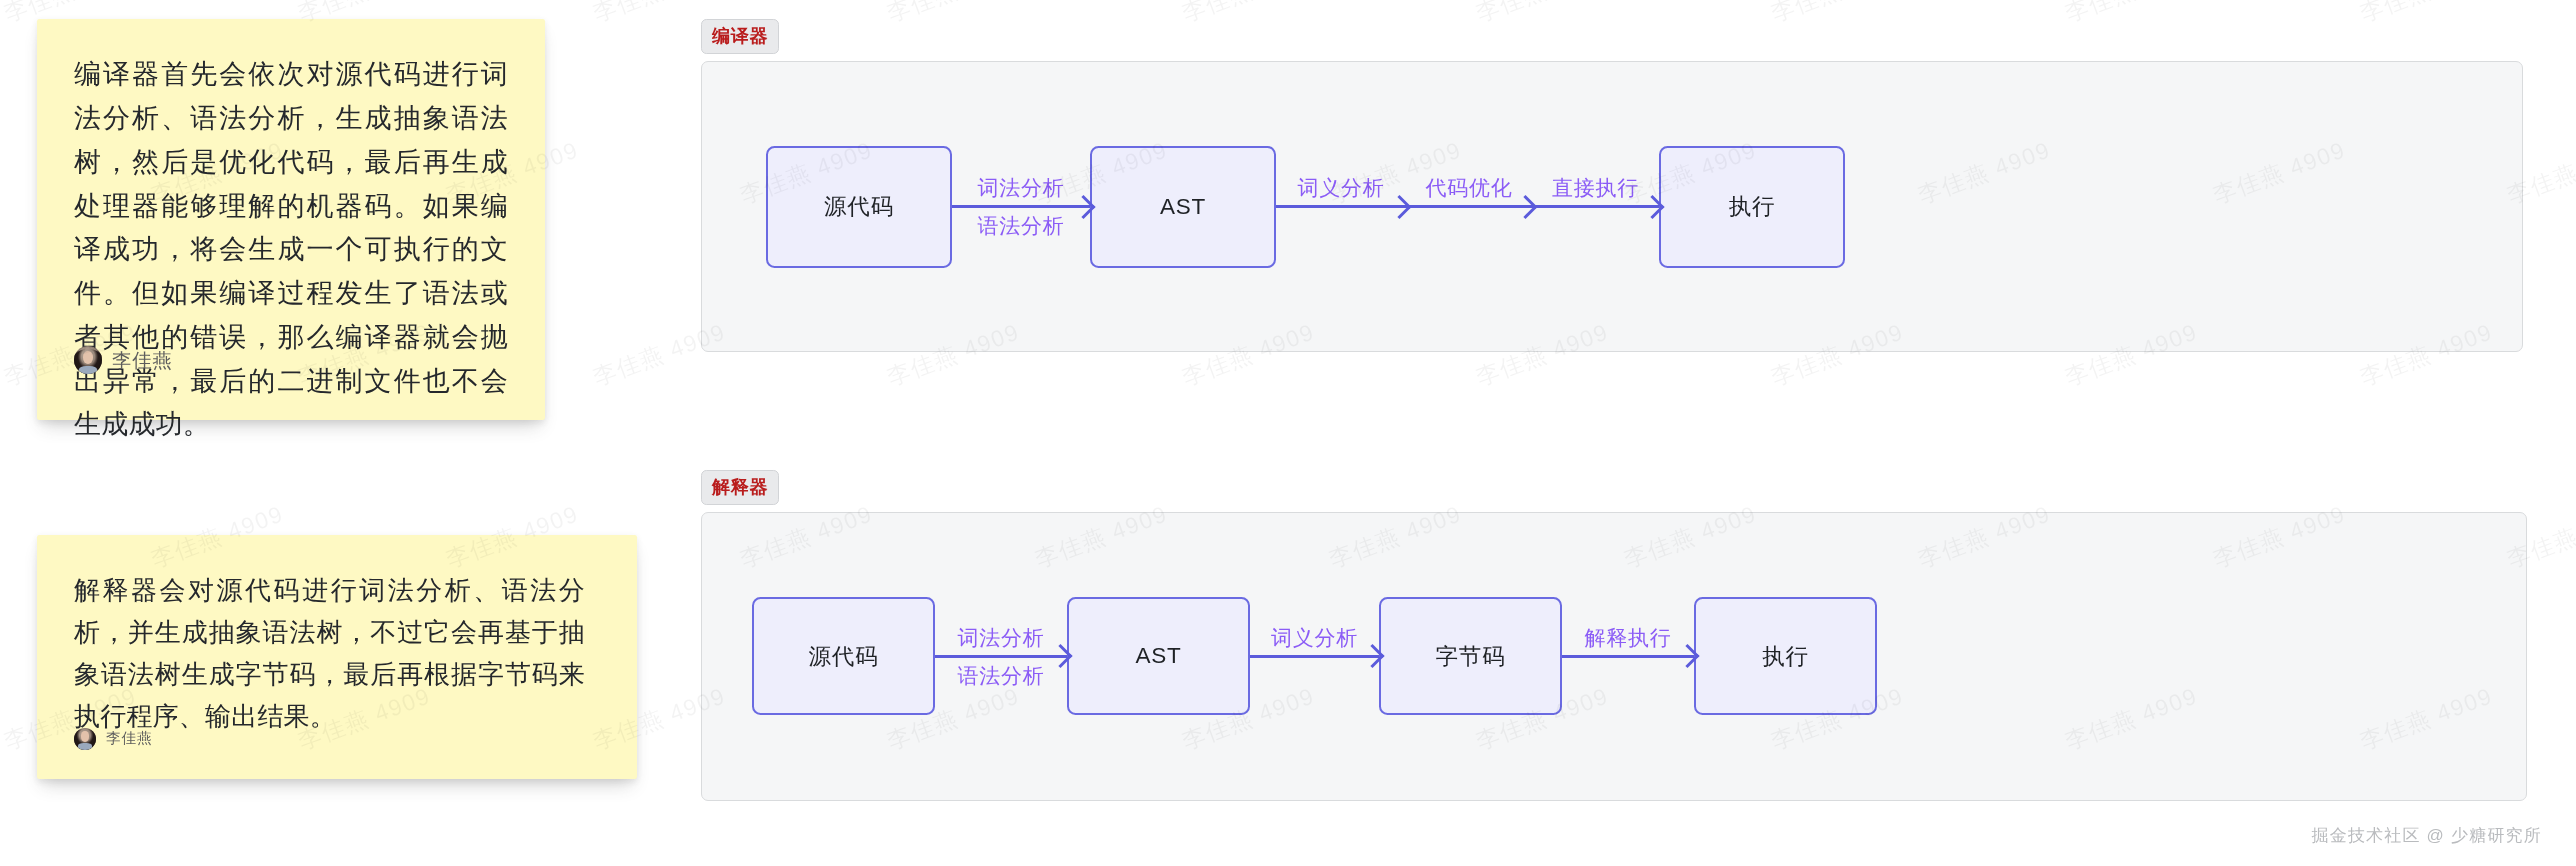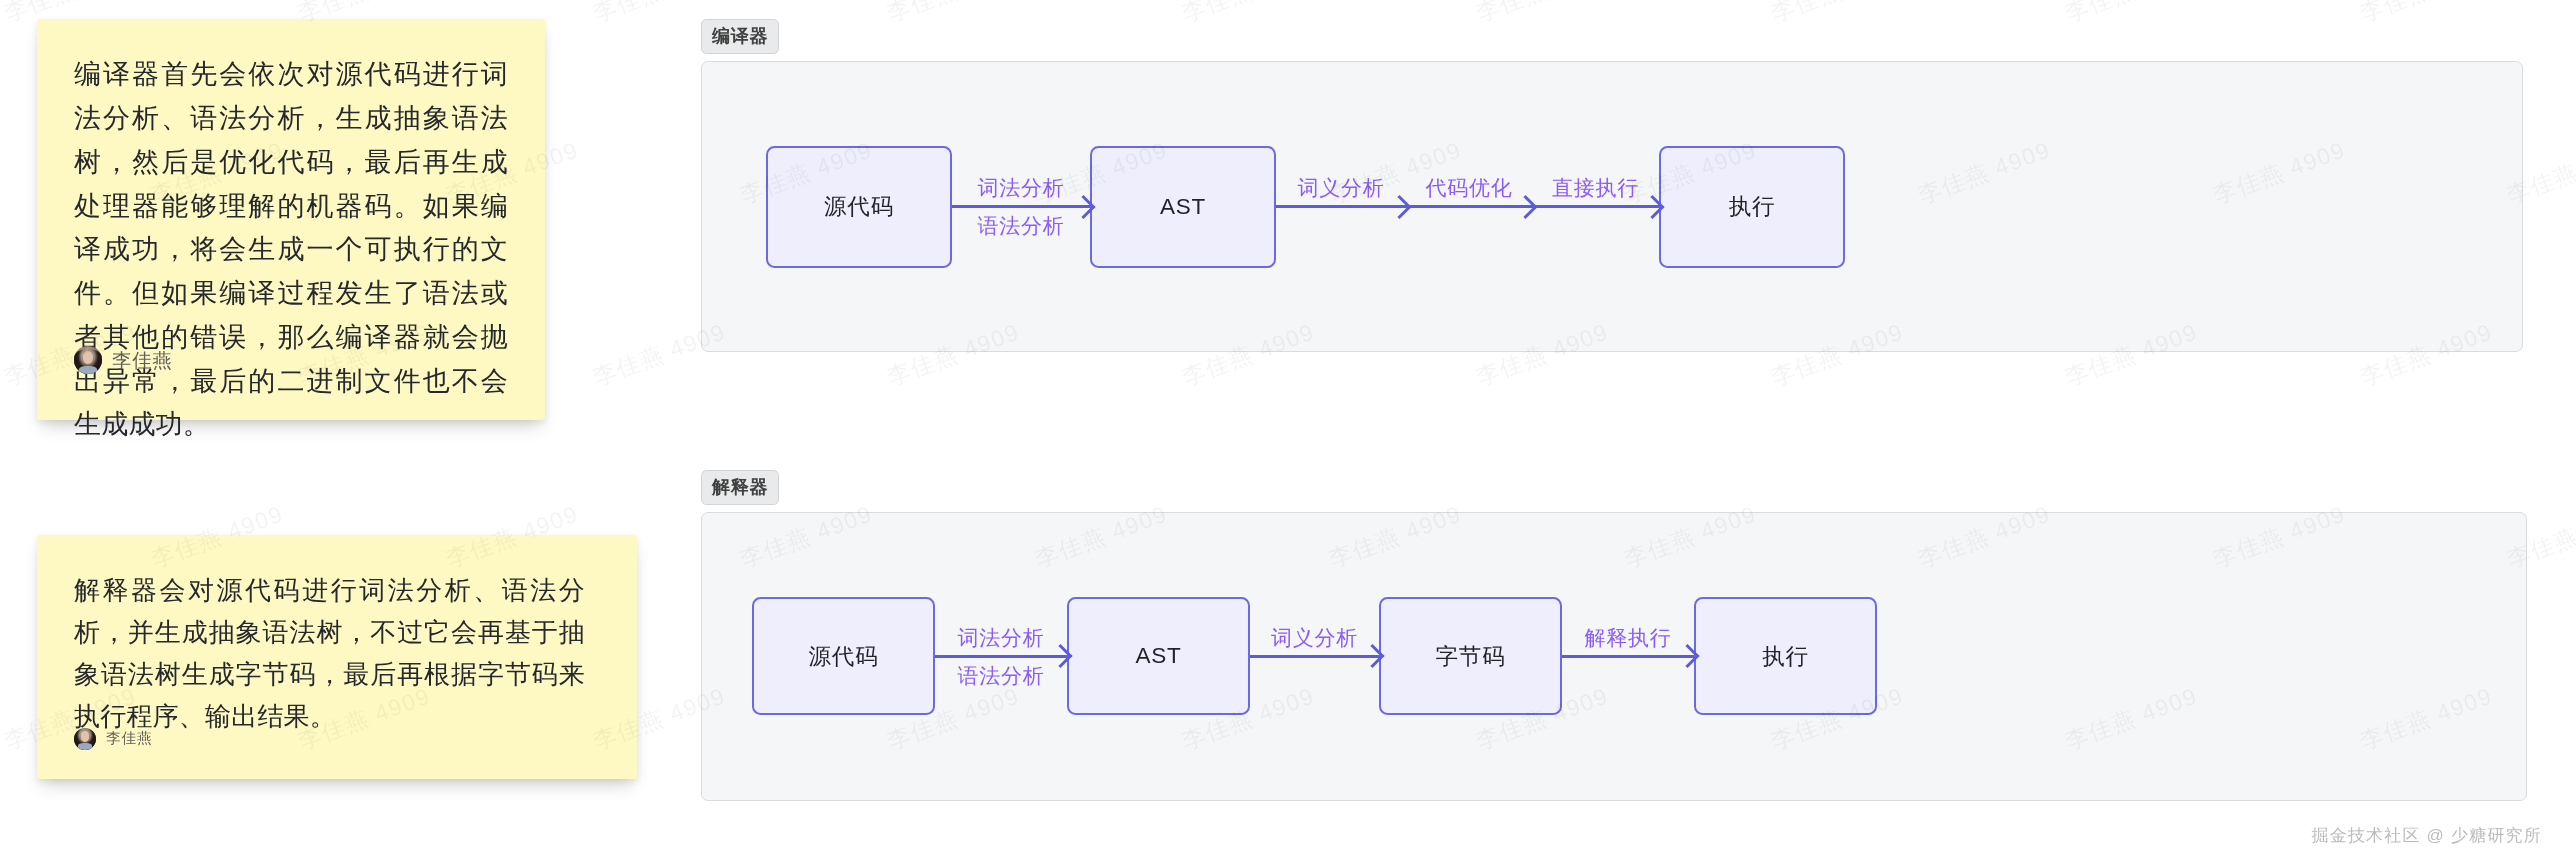--- a/index.html
+++ b/index.html
@@ -133,21 +133,21 @@
   }
   #quote-card-2 .author-name { font-size: 14.7px; }
 
   
   .section { position: absolute; }
   .section-badge {
     display: inline-block;
     background: #e9eaec;
     border: 0.8px solid #d2d4d7;
     border-radius: 5.4px;
-    color: #404040;
+    color: #b91c1c;
     font-size: 18px;
     line-height: 1;
     padding: 7px 10px 7.7px 10px;
     letter-spacing: 0.8px;
     font-weight: 700;
   }
   .diagram-panel {
     margin-top: 7px;
     background: #f5f6f7;
     border: 0.8px solid #d9dbdd;

